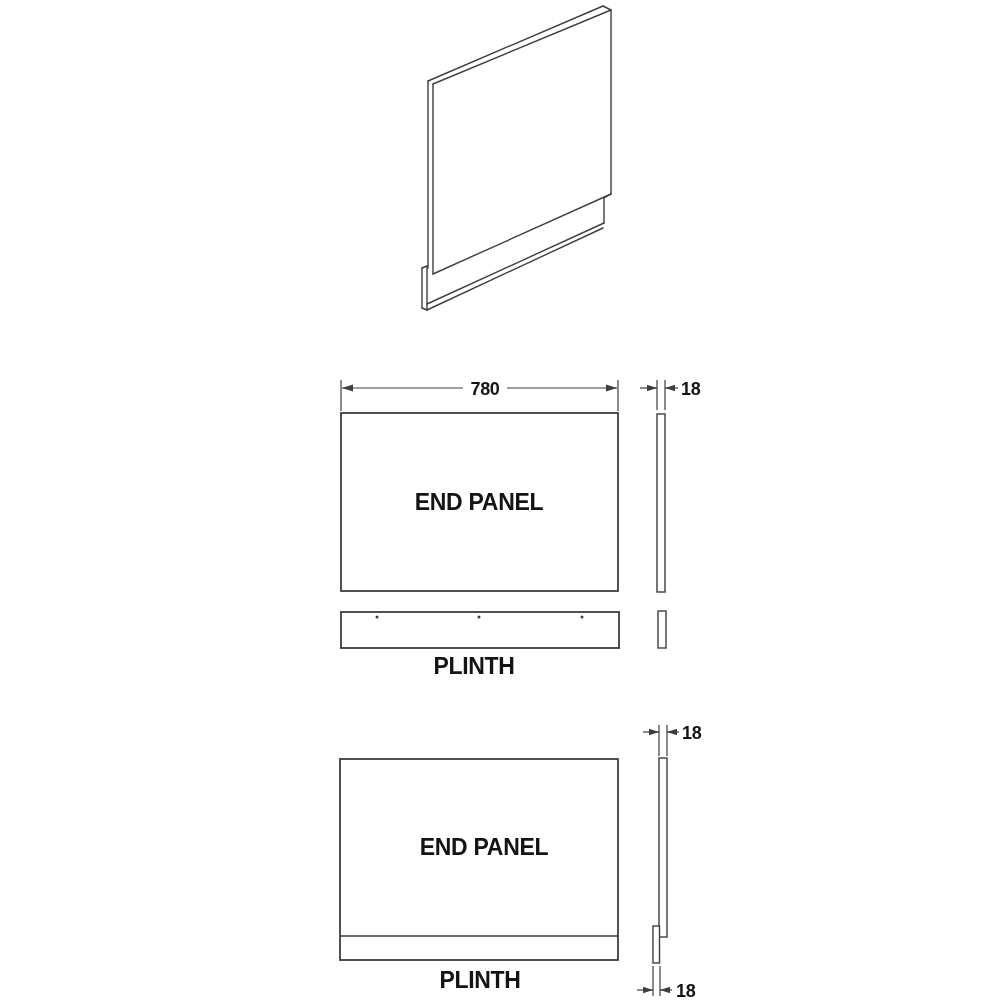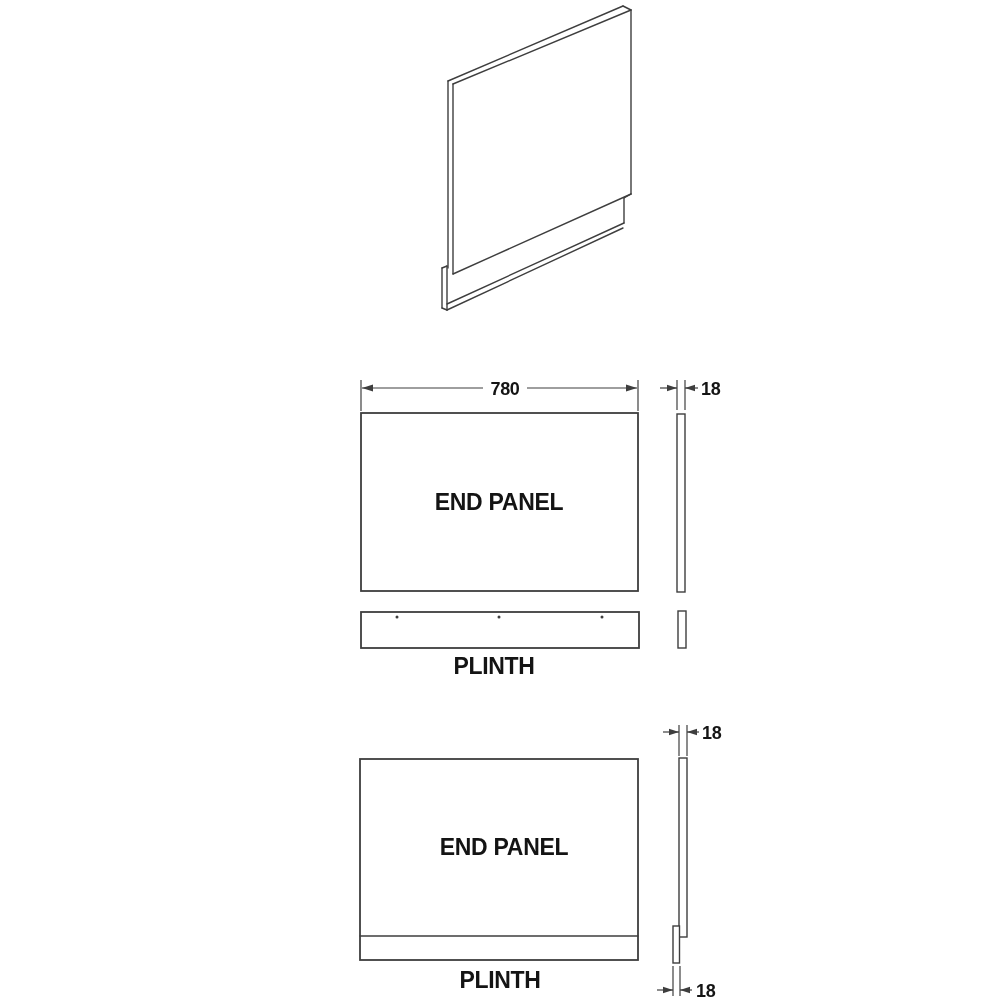--- a/index.html
+++ b/index.html
@@ -9,21 +9,20 @@
     width: 1000px;
     height: 1000px;
     font-family: "Liberation Sans", sans-serif;
   }
   #stage {
     position: relative;
     width: 876px;
     height: 1000px;
     background: var(--background, #ffffff);
     overflow: hidden;
-    padding-left: 20px;
   }
   svg { display: block; }
   .draw-line {
     stroke: var(--line, #3e3e3e);
     stroke-width: 1.4;
     fill: none;
     stroke-linecap: round;
     stroke-linejoin: round;
   }
   .rect-shape {

